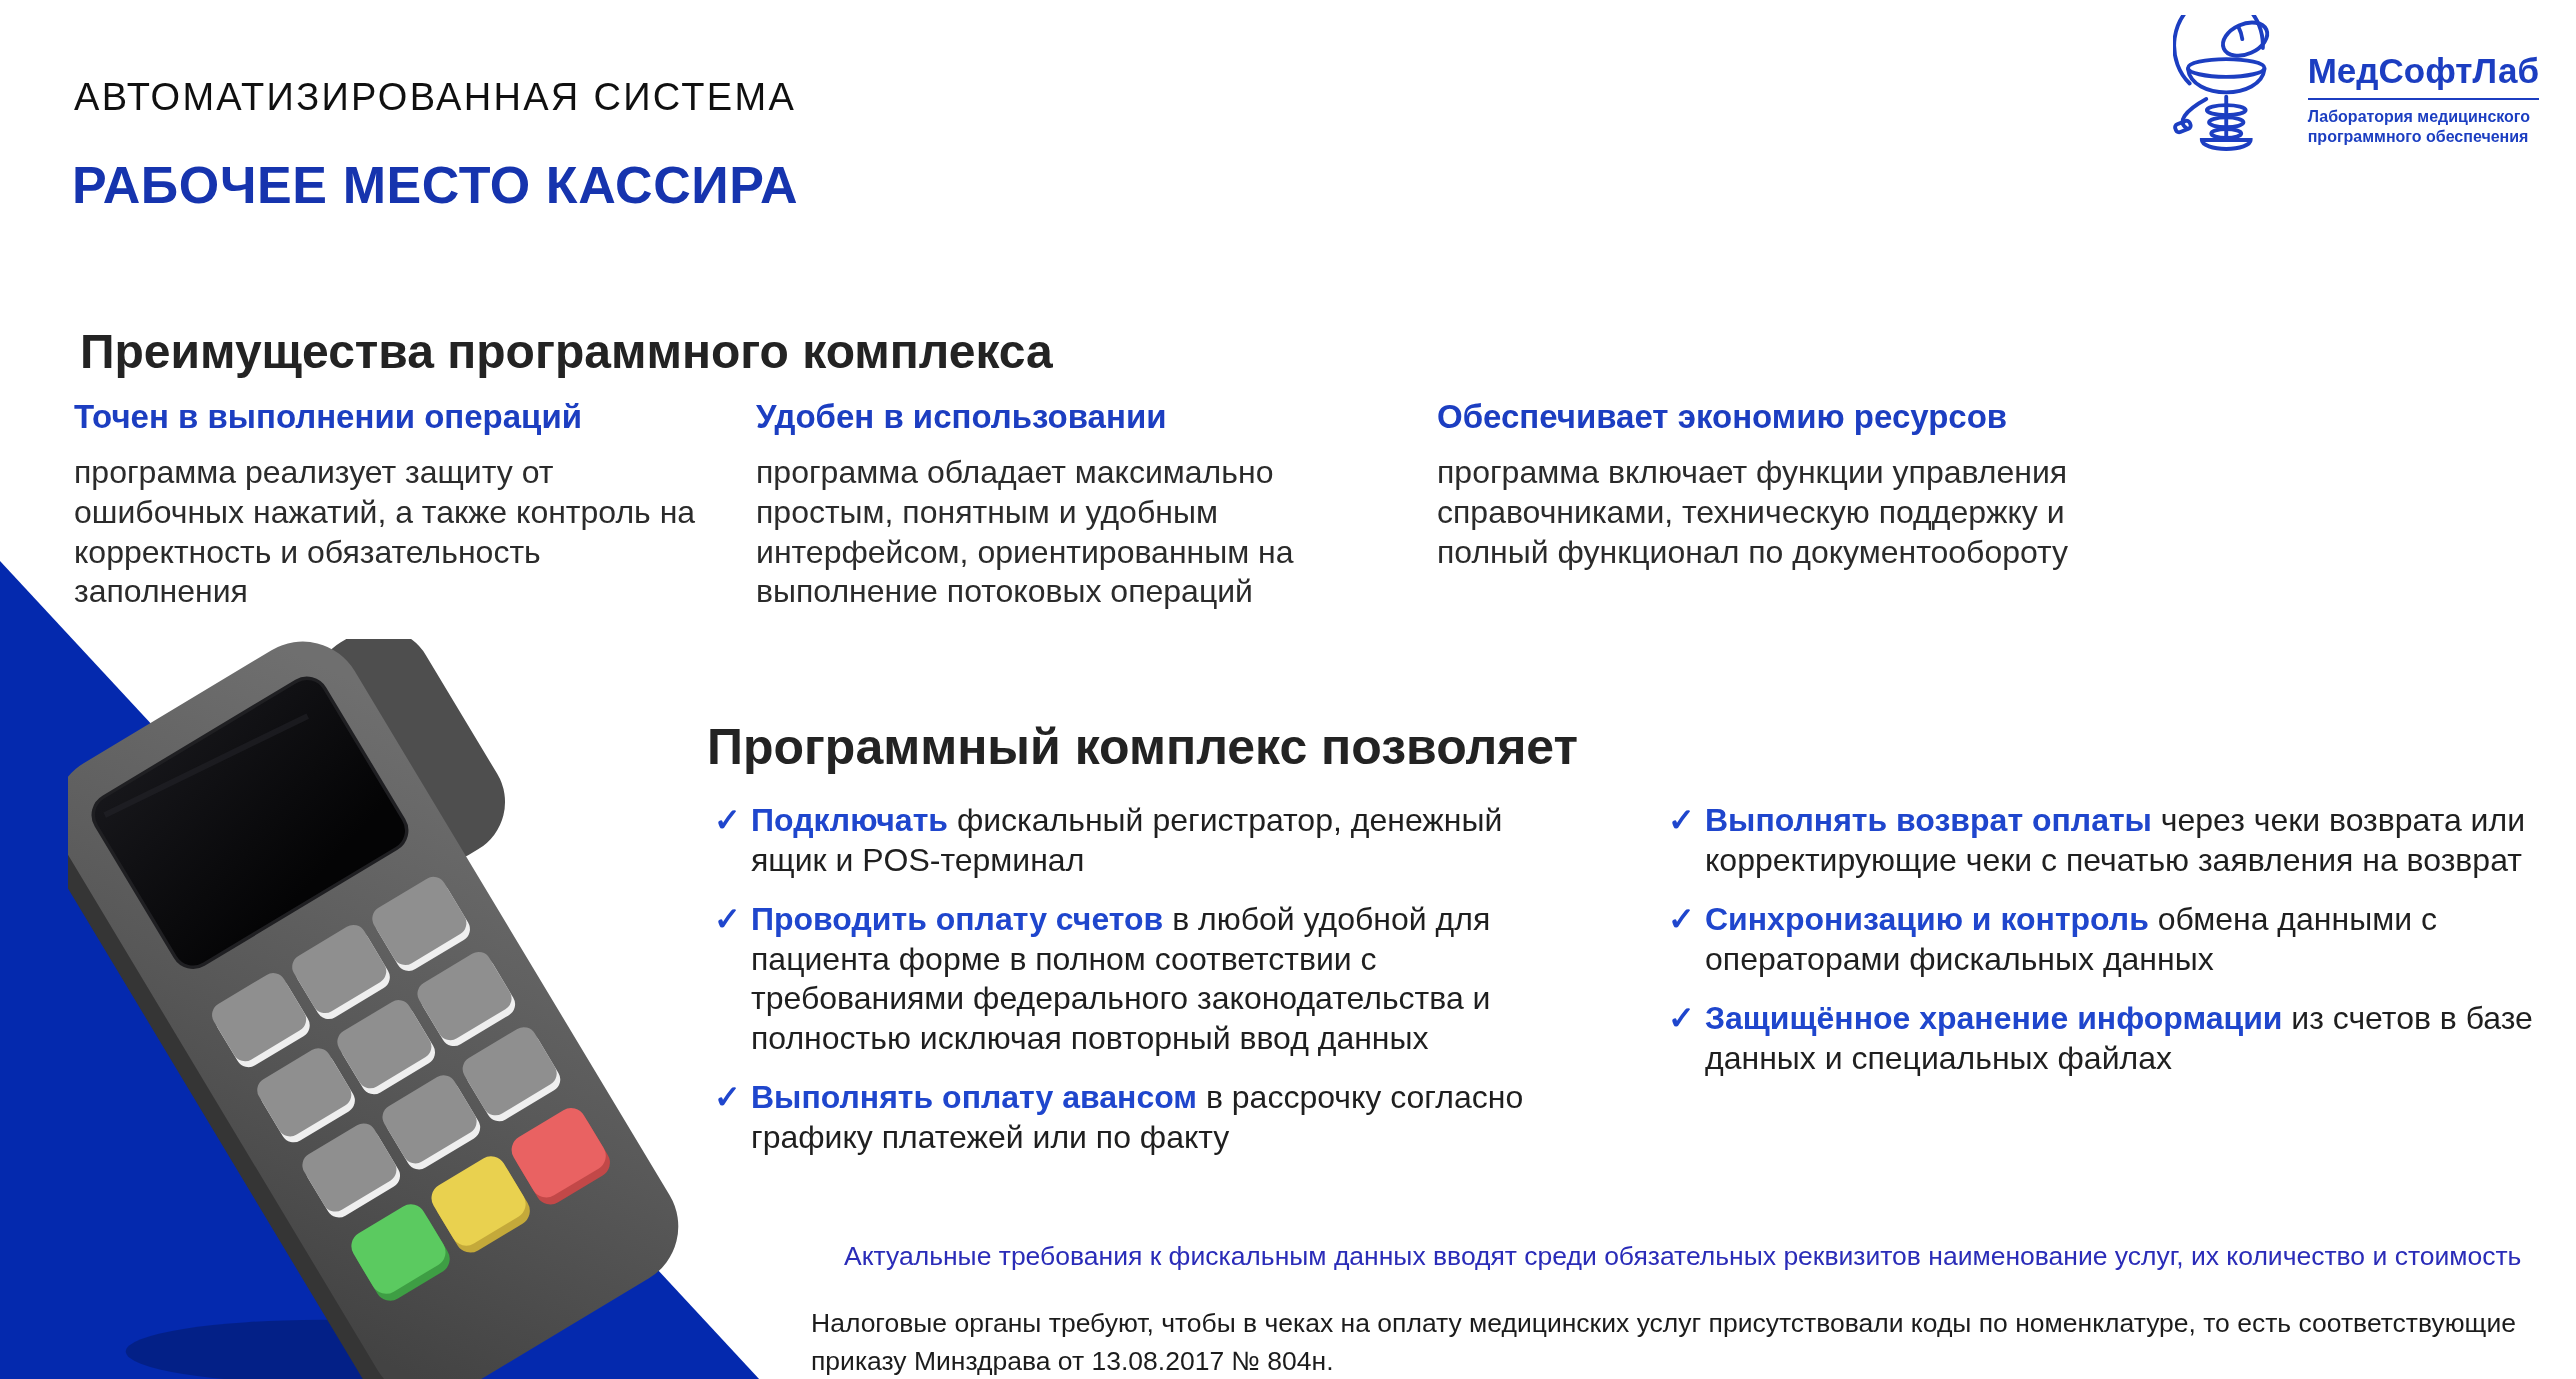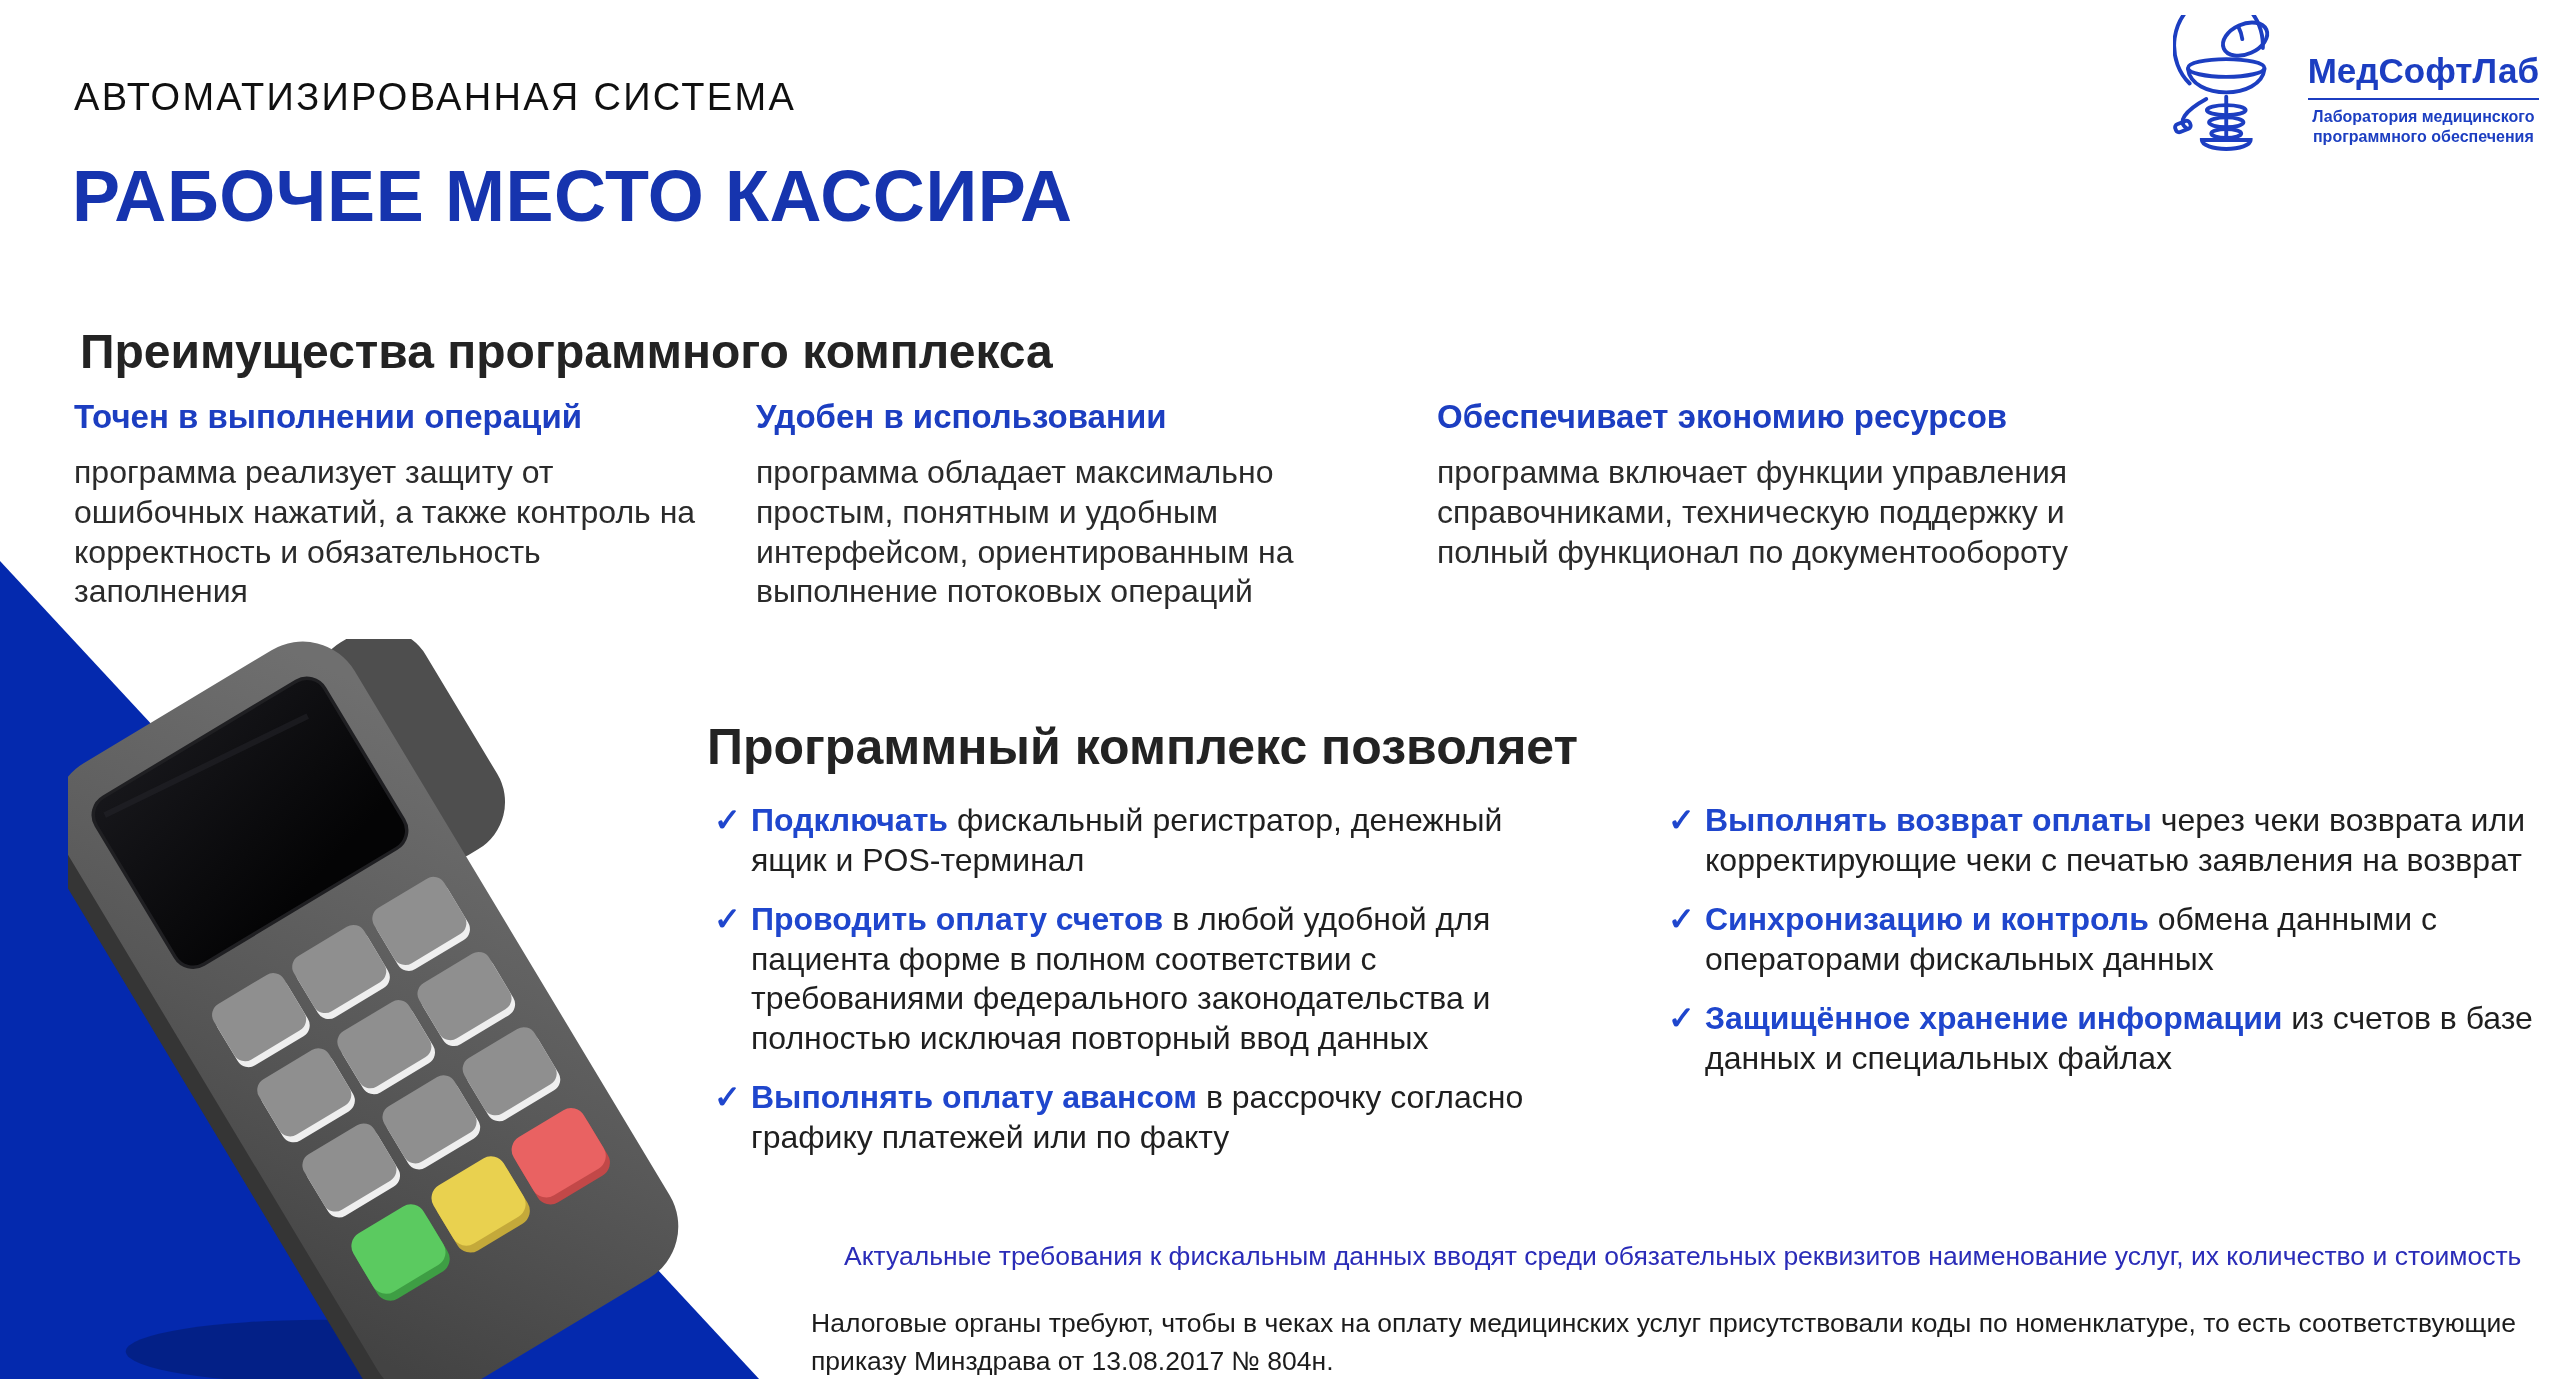--- a/index.html
+++ b/index.html
@@ -7,25 +7,25 @@
   .slide{position:relative;width:2576px;height:1380px;overflow:hidden;background:#ffffff;}
 
   
   .triangle{position:absolute;left:0;top:0;width:2576px;height:1380px;
     background:#0429ae;
     clip-path:polygon(0px 561px,760px 1380px,0px 1380px);}
 
   
   .kicker{position:absolute;left:74px;top:76px;font-size:38px;font-weight:400;
     letter-spacing:2.3px;color:#101010;}
-  .title{position:absolute;left:72px;top:155px;font-size:72px;font-weight:bold;
+  .title{position:absolute;left:72px;top:155px;font-size:52px;font-weight:bold;
     letter-spacing:0.6px;color:#1634ae;margin:0;}
 
   
-  .logo{position:absolute;top:15px;right:37px;display:flex;gap:12.7px;align-items:flex-start;text-align:center;}
+  .logo{position:absolute;top:15px;right:37px;display:flex;gap:12.7px;align-items:flex-start;}
   .logo-icon{width:122px;height:137px;}
   .logo-text{margin-top:36px;}
   .logo-name{font-size:35px;font-weight:bold;color:#1c3ec1;padding-bottom:7px;
     border-bottom:2.3px solid #1c3ec1;display:inline-block;}
   .logo-tagline{margin-top:7px;font-size:16px;font-weight:bold;color:#1c3ec1;line-height:1.28;}
 
   
   .adv-heading{position:absolute;left:70px;top:314px;font-size:48px;font-weight:bold;
     color:#232323;margin:10px;}
   .adv-col{position:absolute;top:398px;}

